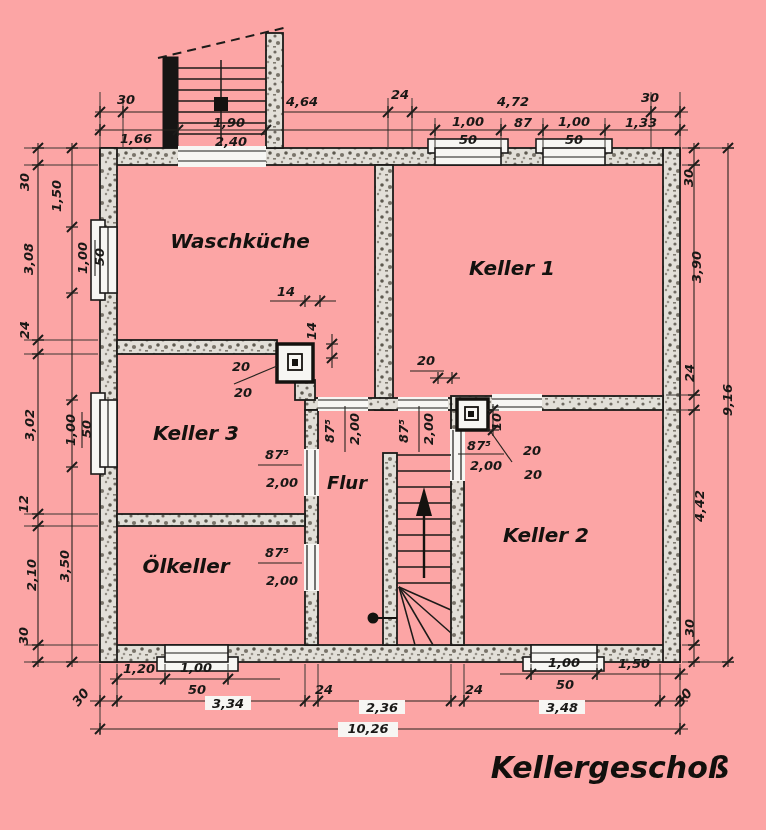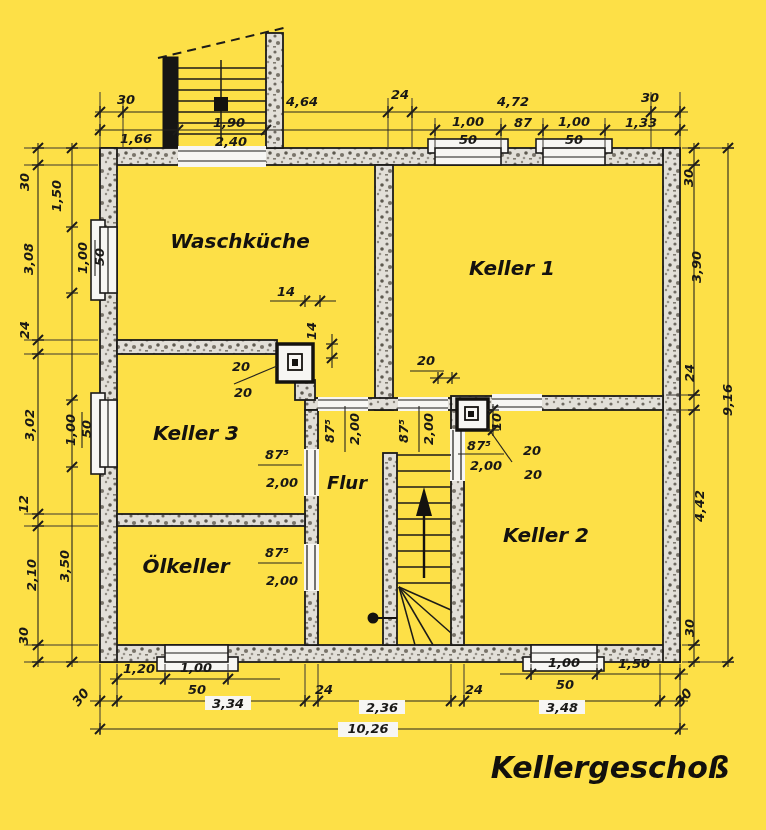--- a/index.html
+++ b/index.html
@@ -1,16 +1,16 @@
 <!DOCTYPE html>
 <html><head>
 <meta charset="utf-8">
 <style>
   html,body{margin:0;padding:0;background:#fff;}
-  .page{position:relative;width:766px;height:830px;background:#fde047;overflow:hidden;
+  .page{position:relative;width:766px;height:830px;background:#fca5a5;overflow:hidden;
         font-family:"DejaVu Sans",sans-serif;}
   svg{position:absolute;left:0;top:0;}
   
   .wall{fill:url(#stip);stroke:#1c1b19;stroke-width:1.8;}
   .wallsolid{fill:#161514;stroke:#161514;}
   .opening{fill:#f7f6f3;stroke:none;}
   .winbox{fill:#f7f6f3;stroke:#1c1b19;stroke-width:1.6;}
   .thresh{stroke:#1c1b19;stroke-width:1.2;fill:none;}
   .stair{stroke:#1c1b19;stroke-width:1.5;fill:none;}
   .dimline{stroke:#26241f;stroke-width:1.1;fill:none;}

